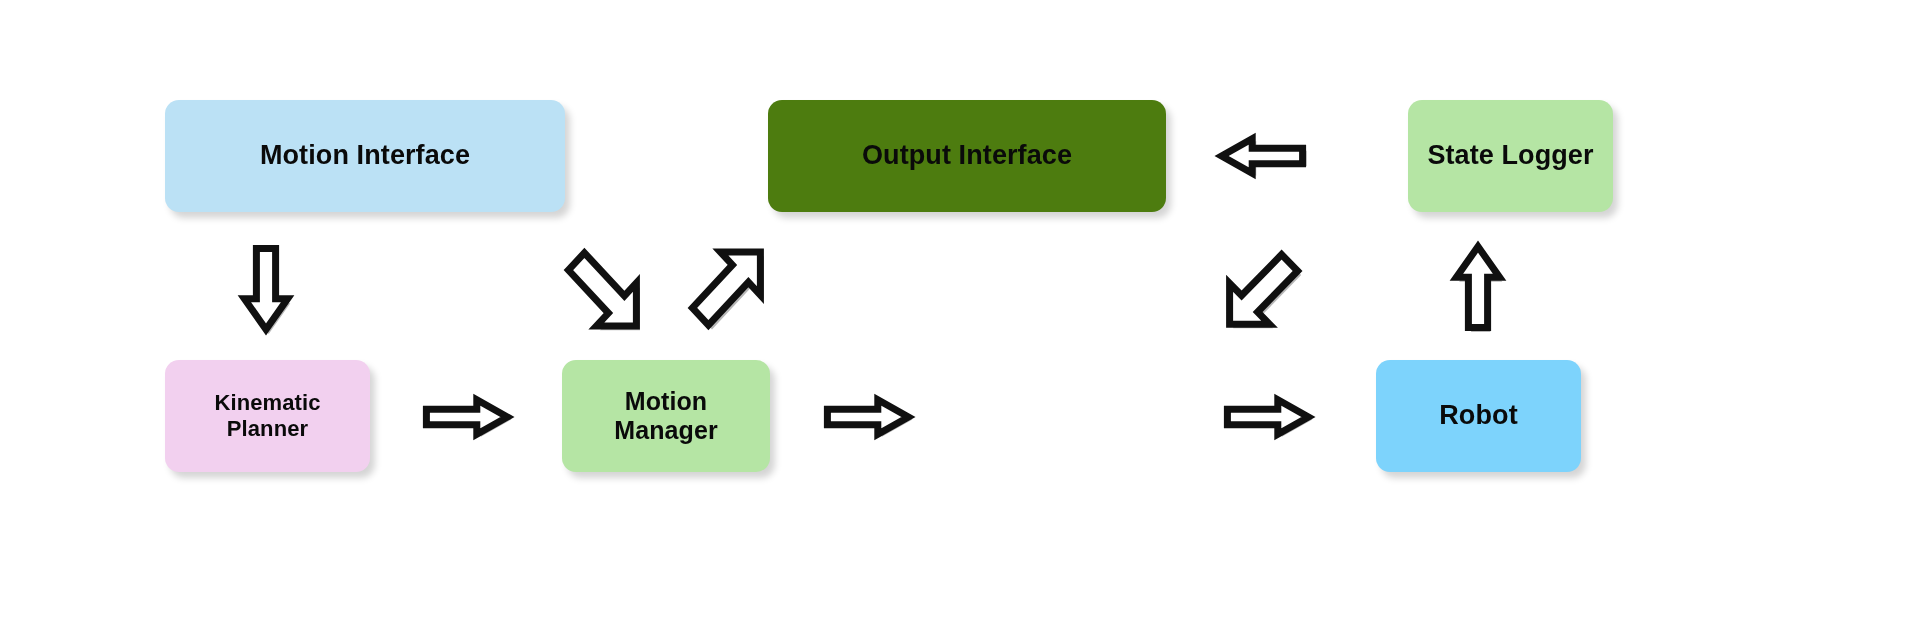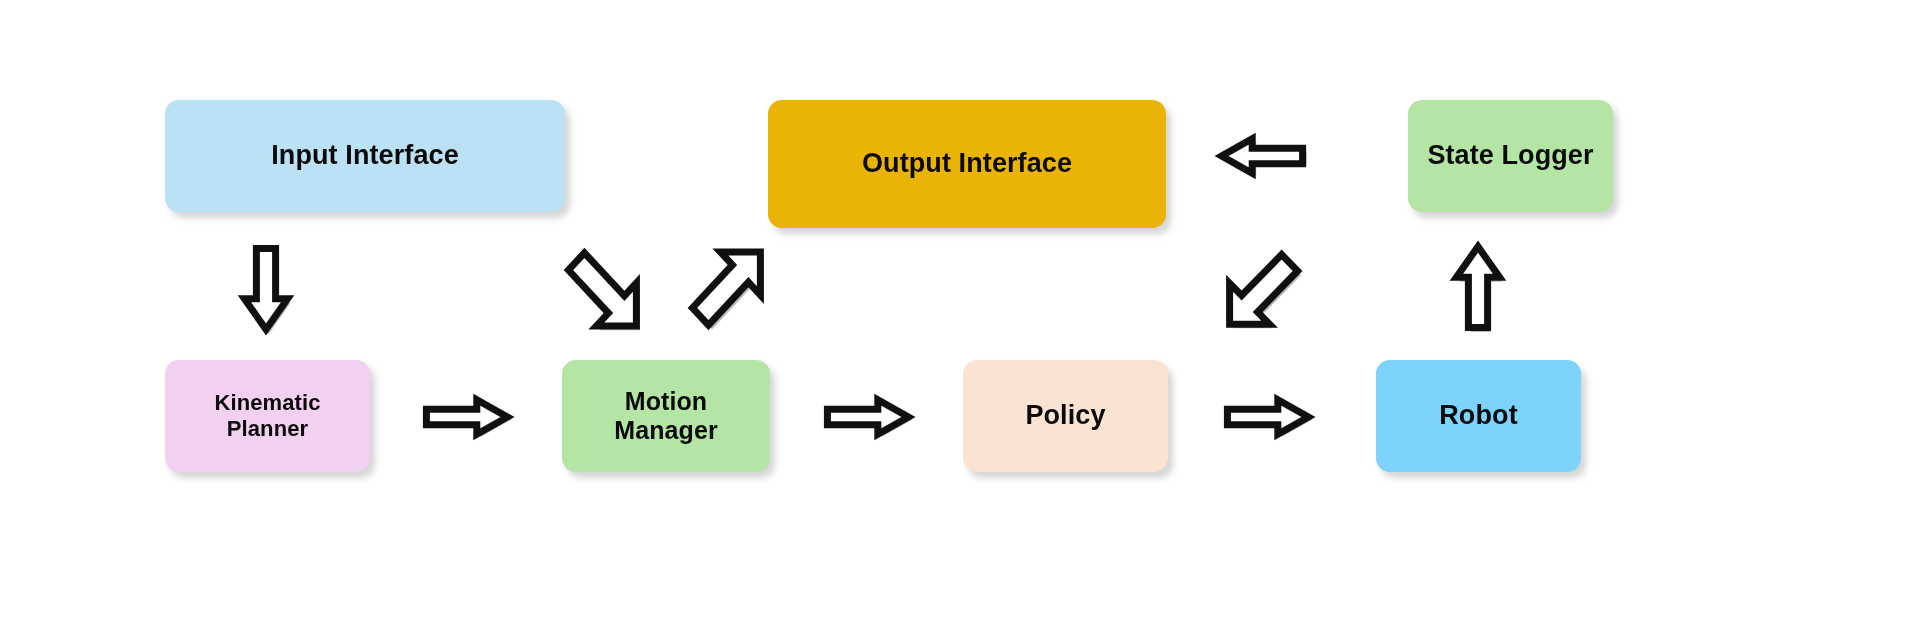--- a/index.html
+++ b/index.html
@@ -61,38 +61,35 @@
   .arrow .shadow {
     fill: #111111;
     opacity: 0.30;
   }
 </style>
 </head>
 <body>
 
 <div id="canvas">
     <div class="node" style="left: 165px; top: 100px; width: 400px; height: 112px; background: rgb(187, 225, 245); font-size: 27px;">
-      <span class="node-label">Input Interface</span>
+      <span class="node-label">Motion Interface</span>
     </div>
-    <div class="node" style="left: 768px; top: 100px; width: 398px; height: 128px; background: #eab308; font-size: 27px;">
+    <div class="node" style="left: 768px; top: 100px; width: 398px; height: 112px; background: #4d7c0f; font-size: 27px;">
       <span class="node-label">Output Interface</span>
     </div>
     <div class="node" style="left: 1376px; top: 100px; width: 205px; height: 112px; background: rgb(181, 229, 164); font-size: 27px; margin-left: 32px;">
       <span class="node-label">State Logger</span>
     </div>
     <div class="node" style="left: 165px; top: 360px; width: 205px; height: 112px; background: rgb(242, 208, 239); font-size: 22px;">
       <span class="node-label">Kinematic
 Planner</span>
     </div>
     <div class="node" style="left: 562px; top: 360px; width: 208px; height: 112px; background: rgb(181, 229, 164); font-size: 25px;">
       <span class="node-label">Motion
 Manager</span>
-    </div>
-    <div class="node" style="left: 963px; top: 360px; width: 205px; height: 112px; background: rgb(251, 227, 210); font-size: 27px;">
-      <span class="node-label">Policy</span>
     </div>
     <div class="node" style="left: 1376px; top: 360px; width: 205px; height: 112px; background: #7dd3fc; font-size: 27px;">
       <span class="node-label">Robot</span>
     </div>
     <div class="arrow" style="left: 236px; top: 243px; width: 60px; height: 90px;">
       <svg viewBox="0 0 100 100" width="60" height="90" preserveAspectRatio="none">
         <path d="M 34 6 L 66 6 L 66 62 L 86 62 L 50 96 L 14 62 L 34 62 Z" class="shadow" transform="translate(4.5,5)"></path>
         <path d="M 34 6 L 66 6 L 66 62 L 86 62 L 50 96 L 14 62 L 34 62 Z" class="shape" vector-effect="non-scaling-stroke"></path>
       </svg>
     </div>

